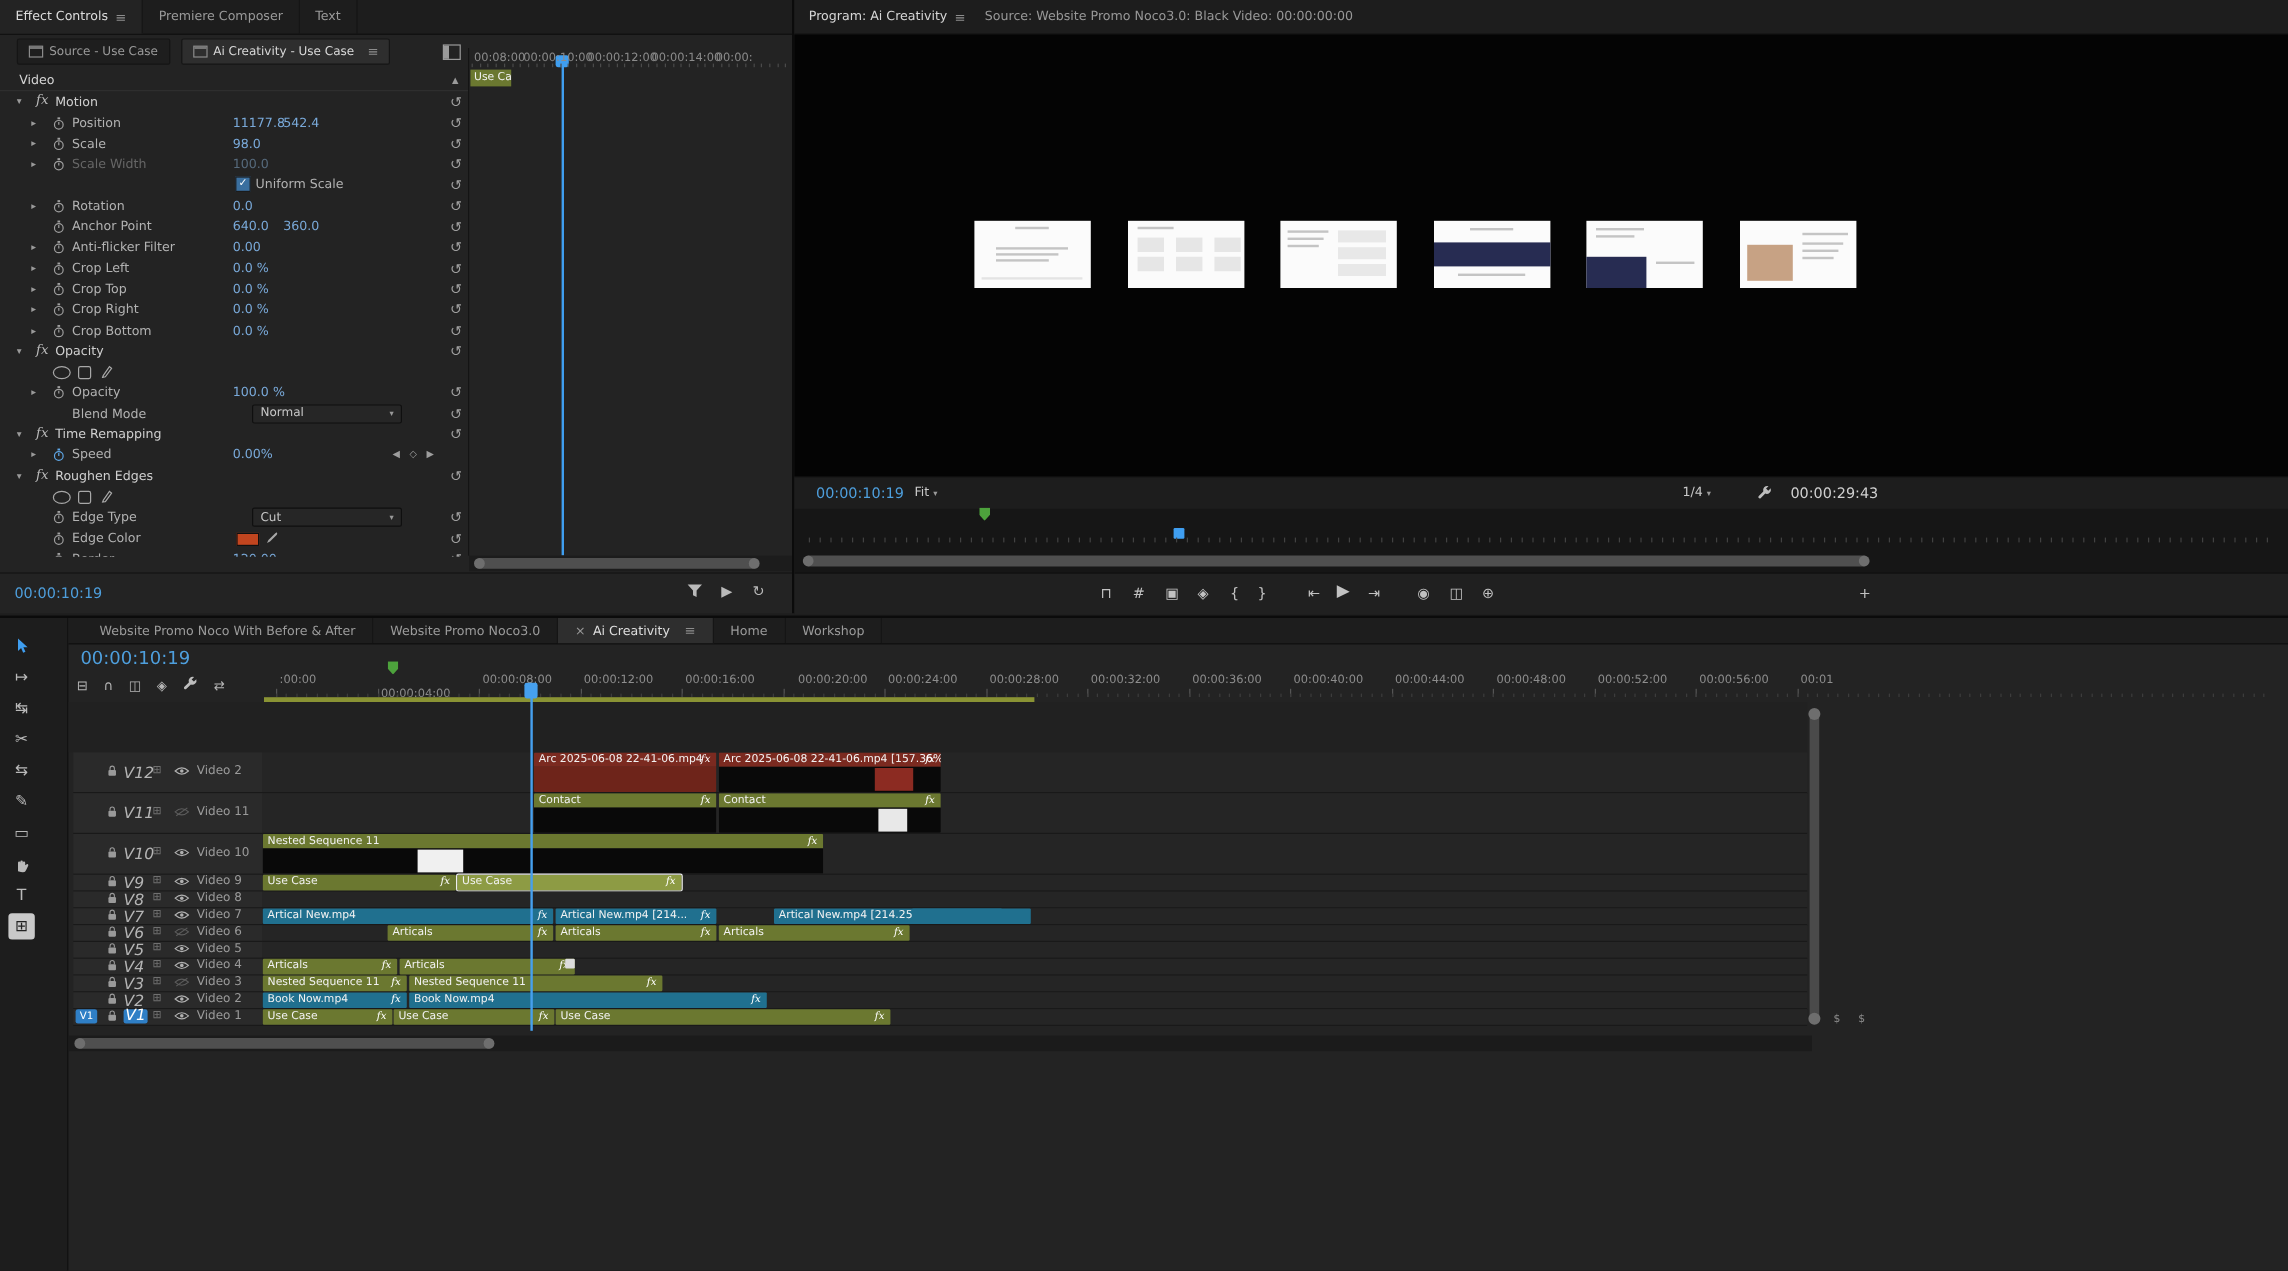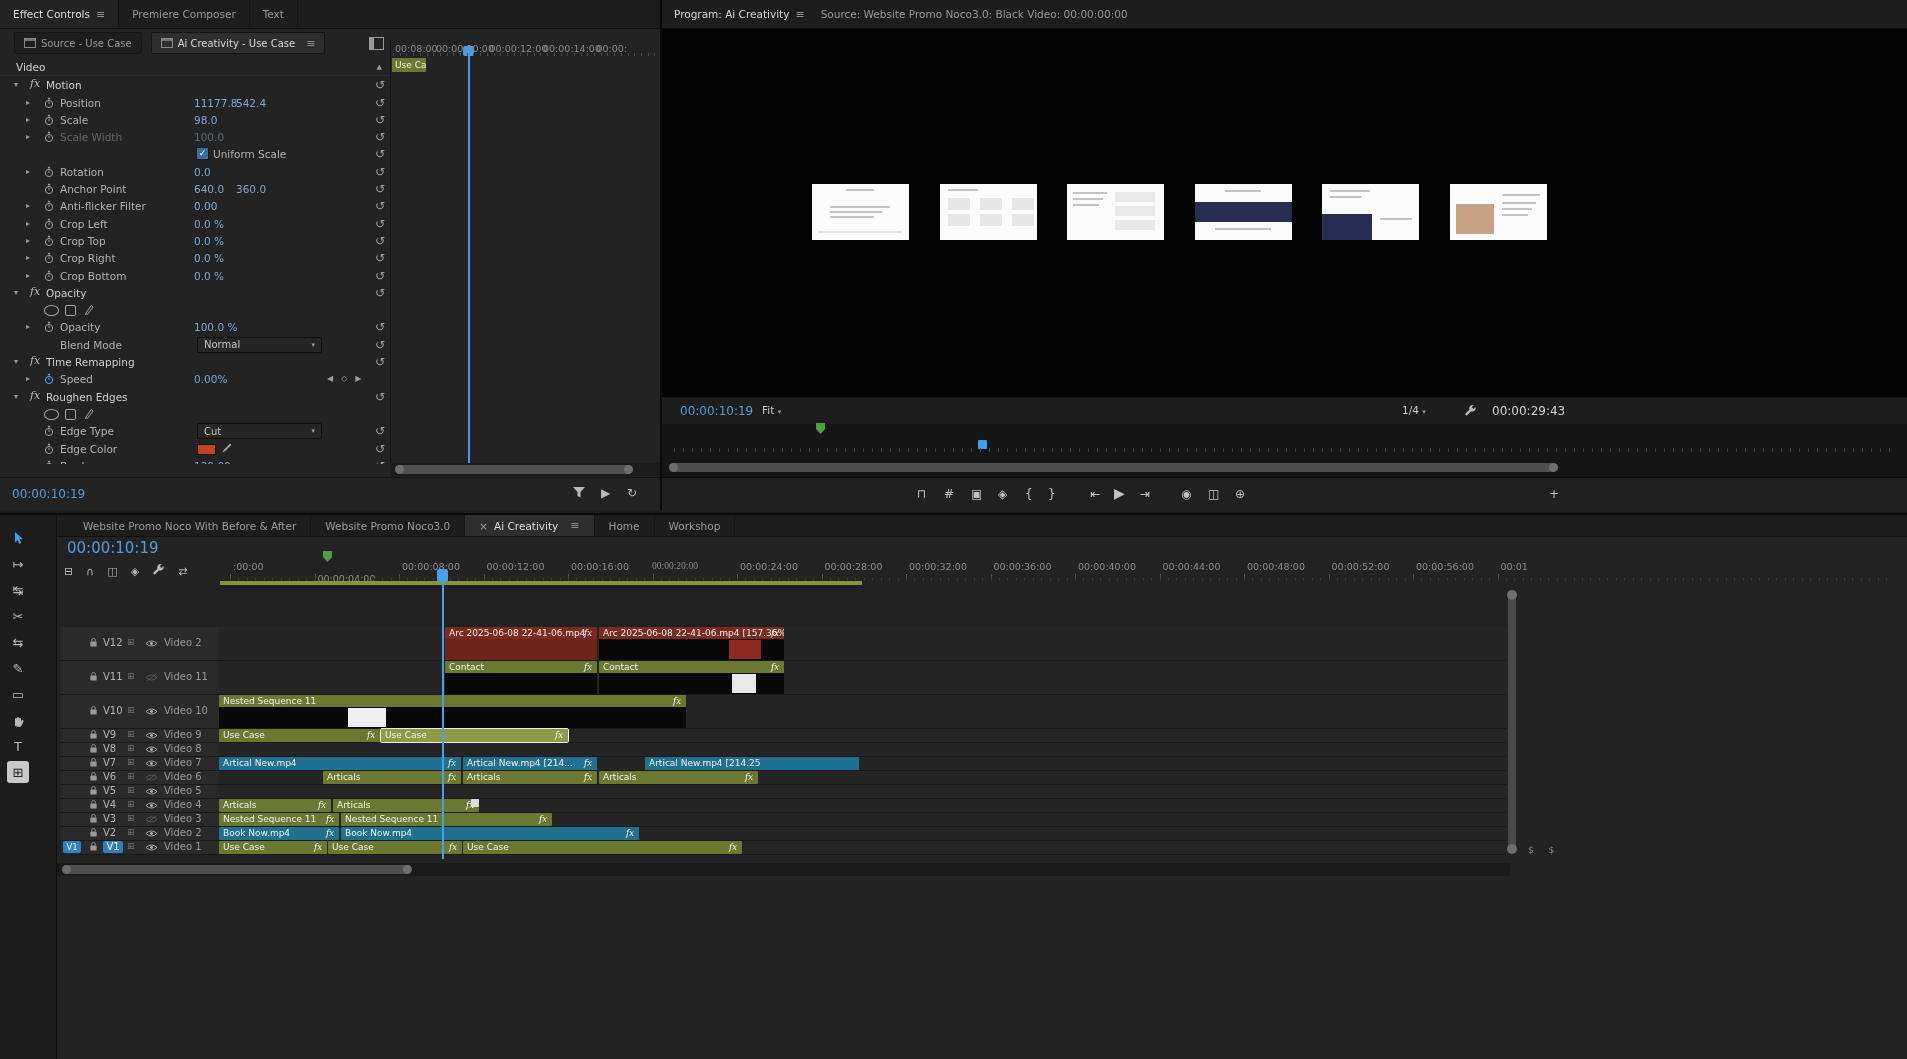--- a/index.html
+++ b/index.html
@@ -28,21 +28,21 @@
   .ec-row.group .label{left:46px;color:#cfcfcf;}
   .ec-row.section .label{left:16px;color:#d4d4d4;}
   .ec-row.section{border-bottom:1px solid #2e2e2e;}
   .ec-row .sort{position:absolute;right:8px;top:5px;font-size:7px;color:#9a9a9a;}
   .ec-row .watch{position:absolute;left:44px;top:3px;}
   .ec-row .val{position:absolute;left:194px;top:3px;color:#79a9d9;}
   .ec-row .val.v1{left:236px;}
   .ec-row.disabled .label{color:#666;}
   .ec-row.disabled .val{color:#566a7c;}
   .ec-row .reset{position:absolute;right:5px;top:2px;color:#9f9f9f;font-size:12px;}
-  .dropdown{position:absolute;left:197px;top:1px;width:111px;height:14px;background:#262626;border:1px solid #0f0f0f;border-radius:2px;color:#c6c6c6;font-size:10px;display:flex;align-items:center;justify-content:space-between;padding:0 6px;}
+  .dropdown{position:absolute;left:210px;top:1px;width:111px;height:14px;background:#262626;border:1px solid #0f0f0f;border-radius:2px;color:#c6c6c6;font-size:10px;display:flex;align-items:center;justify-content:space-between;padding:0 6px;}
   .checkbox{position:absolute;left:196px;top:2px;width:11px;height:11px;background:#3a6f9f;border:1px solid #1b1b1b;color:#fff;font-size:9px;line-height:11px;text-align:center;}
   .ec-row.check .label{left:213px;}
   .shape-ellipse{position:absolute;left:44px;top:4px;width:13px;height:9px;border:1px solid #a8a8a8;border-radius:50%;}
   .shape-rect{position:absolute;left:65px;top:4px;width:9px;height:9px;border:1px solid #a8a8a8;border-radius:2px;}
   .shape-pen{position:absolute;left:84px;top:3px;}
   .swatch{position:absolute;left:197px;top:4px;width:17px;height:9px;border:1px solid #111;}
   .dropper{position:absolute;left:221px;top:2px;}
   .keynav{position:absolute;left:327px;top:4px;display:flex;gap:8px;font-size:8px;color:#9d9d9d;}
   .ec-mini{position:absolute;left:390px;top:40px;right:0;height:423px;border-left:1px solid #141414;overflow:hidden;}
   .ec-mini-label{position:absolute;top:3px;font-size:9.5px;color:#8b8b8b;white-space:nowrap;}
@@ -104,21 +104,21 @@
   .r-tick{position:absolute;bottom:0;width:1px;height:3px;background:#3c3c3c;}
   .r-tick.major{height:7px;background:#555;}
   .workarea{position:absolute;left:163px;top:66px;width:642px;height:4px;background:#8a9334;}
   .tl-marker{position:absolute;left:266px;top:36px;width:9px;height:11px;background:#4da23c;clip-path:polygon(0 0,100% 0,100% 55%,50% 100%,0 55%);}
   .tl-above{position:absolute;left:0;top:70px;height:42px;width:1449px;background:#212121;}
   .t-head{position:absolute;left:4px;width:158px;background:#2a2a2a;border-bottom:1px solid #191919;border-right:1px solid #1c1c1c;}
   .t-lane{position:absolute;left:162px;width:1287px;background:#252525;border-bottom:1px solid #191919;}
   .t-head span{position:absolute;}
   .src-badge{left:2px;width:18px;height:12px;background:#2f7fc6;color:#fff;font-size:8.5px;text-align:center;line-height:12px;border-radius:2px;}
   .t-lock{left:28px;}
-  .t-badge{left:42px;color:#b5b5b5;font-size:10px;width:20px;text-align:left;}
+  .t-badge{left:42px;color:#b5b5b5;font-size:13px;width:20px;text-align:left;font-style:italic;}
   .t-badge.blue{background:#2f7fc6;color:#fff;text-align:center;height:12px;line-height:12px;border-radius:2px;}
   .t-sync{left:66px;color:#707070;font-size:9px;}
   .t-eye{left:84px;}
   .t-name{left:103px;color:#9a9a9a;font-size:10px;white-space:nowrap;}
   .clip{position:absolute;top:0;border-radius:1px;overflow:hidden;}
   .clip.short{height:13px;}
   .clip.tall{height:33px;}
   .c-title{position:relative;height:12px;}
   .c-label{position:absolute;left:4px;top:1px;font-size:9px;color:#f2f2f2;white-space:nowrap;}
   .c-fx{position:absolute;right:5px;top:1px;font-family:"DejaVu Serif",serif;font-style:italic;font-size:8.5px;color:#fff;}
@@ -739,21 +739,21 @@
           <span class="r-label" style="left: 176px;">:00:00</span>
           <span class="r-tick major" style="left: 173px;"></span>
           <span class="r-label" style="left: 260.5px; margin-top: 12px;">00:00:04:00</span>
           <span class="r-tick major" style="left: 257.5px;"></span>
           <span class="r-label" style="left: 345px;">00:00:08:00</span>
           <span class="r-tick major" style="left: 342px;"></span>
           <span class="r-label" style="left: 429.5px;">00:00:12:00</span>
           <span class="r-tick major" style="left: 426.5px;"></span>
           <span class="r-label" style="left: 514px;">00:00:16:00</span>
           <span class="r-tick major" style="left: 511px;"></span>
-          <span class="r-label" style="left: 595px; font-family: Liberation Serif, serif;">00:00:20:00</span>
+          <span class="r-label" style="left: 608px;">00:00:20:00</span>
           <span class="r-tick major" style="left: 595.5px;"></span>
           <span class="r-label" style="left: 683px;">00:00:24:00</span>
           <span class="r-tick major" style="left: 680px;"></span>
           <span class="r-label" style="left: 767.5px;">00:00:28:00</span>
           <span class="r-tick major" style="left: 764.5px;"></span>
           <span class="r-label" style="left: 852px;">00:00:32:00</span>
           <span class="r-tick major" style="left: 849px;"></span>
           <span class="r-label" style="left: 936.5px;">00:00:36:00</span>
           <span class="r-tick major" style="left: 933.5px;"></span>
           <span class="r-label" style="left: 1021px;">00:00:40:00</span>

